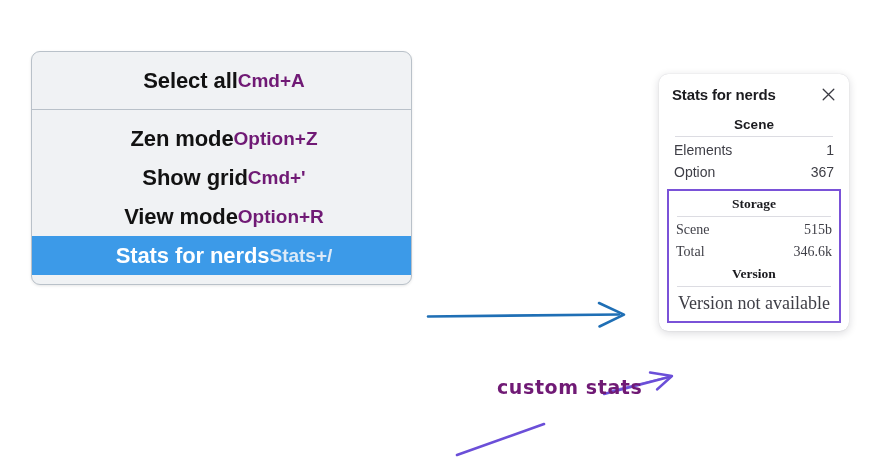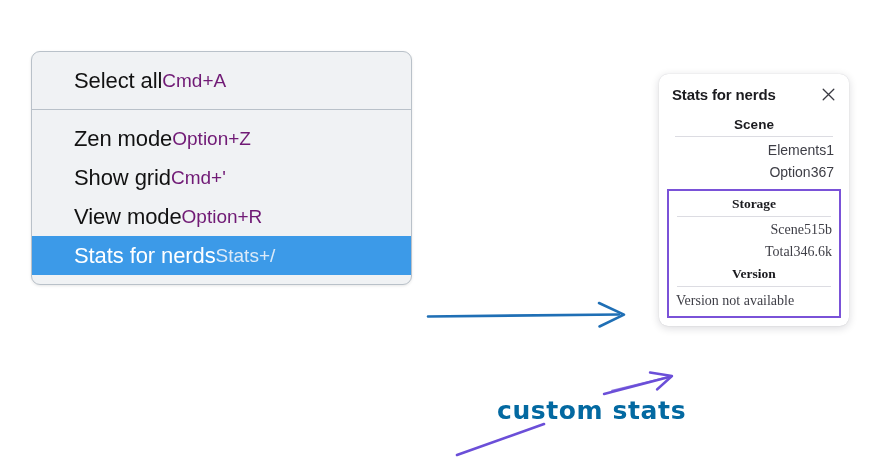--- a/index.html
+++ b/index.html
@@ -35,25 +35,26 @@
   .menu-sep {
     height: 1px;
     background: #b9c1c9;
     margin: 9px 0 0 0;
   }
   .menu-group.second { padding-top: 9px; }
 
   .menu-item {
     display: flex;
     align-items: center;
-    justify-content: flex-start;
+    justify-content: center;
     height: 39px;
     padding: 0 37px 0 42px;
     box-sizing: border-box;
     cursor: default;
+    font-weight: bold;
   }
   .menu-item .label {
     font-size: 22px;
     color: #121212;
     letter-spacing: -0.1px;
     white-space: nowrap;
   }
   .menu-item .shortcut {
     font-size: 19px;
     color: #701a75;
@@ -106,57 +107,58 @@
     padding: 3px 0 4px 0;
   }
   .rule {
     height: 1px;
     background: #dcdce2;
     margin: 0 3px 2px 3px;
   }
   .stat-row {
     display: flex;
     align-items: baseline;
-    justify-content: flex-end;
+    justify-content: space-between;
     padding: 3px 2px 3px 2px;
     font-size: 14px;
     color: #3e3e46;
   }
   .stat-row .stat-key { white-space: nowrap; }
   .stat-row .stat-val { white-space: nowrap; }
   .single-line {
-    font-size: 14px;
+    font-size: 18px;
     color: #3e3e46;
     padding: 4px 2px 2px 2px;
     white-space: nowrap;
+    text-align: center;
   }
 
   
   #custom-stats-box {
     border: 2px solid #7a52d8;
     margin: 6px -5px -3px -5px;
     padding: 2px 5px 5px 5px;
     font-family: Liberation Serif, serif;
   }
 
   
   #annotations {
     position: absolute;
     left: 0; top: 0;
     width: 873px; height: 461px;
     pointer-events: none;
   }
   #annotation-label {
     position: absolute;
     left: 497px;
-    top: 396px;
+    top: 376px;
     font-family: "DejaVu Sans", sans-serif;
-    font-size: 25px;
-    font-weight: bold;
-    color: #0369a1;
+    font-size: 19px;
+    font-weight: bold;
+    color: #701a75;
     letter-spacing: 0.6px;
     white-space: nowrap;
   }
 </style>
 </head>
 <body>
 
 <div id="context-menu">
 
   <div class="menu-group">

